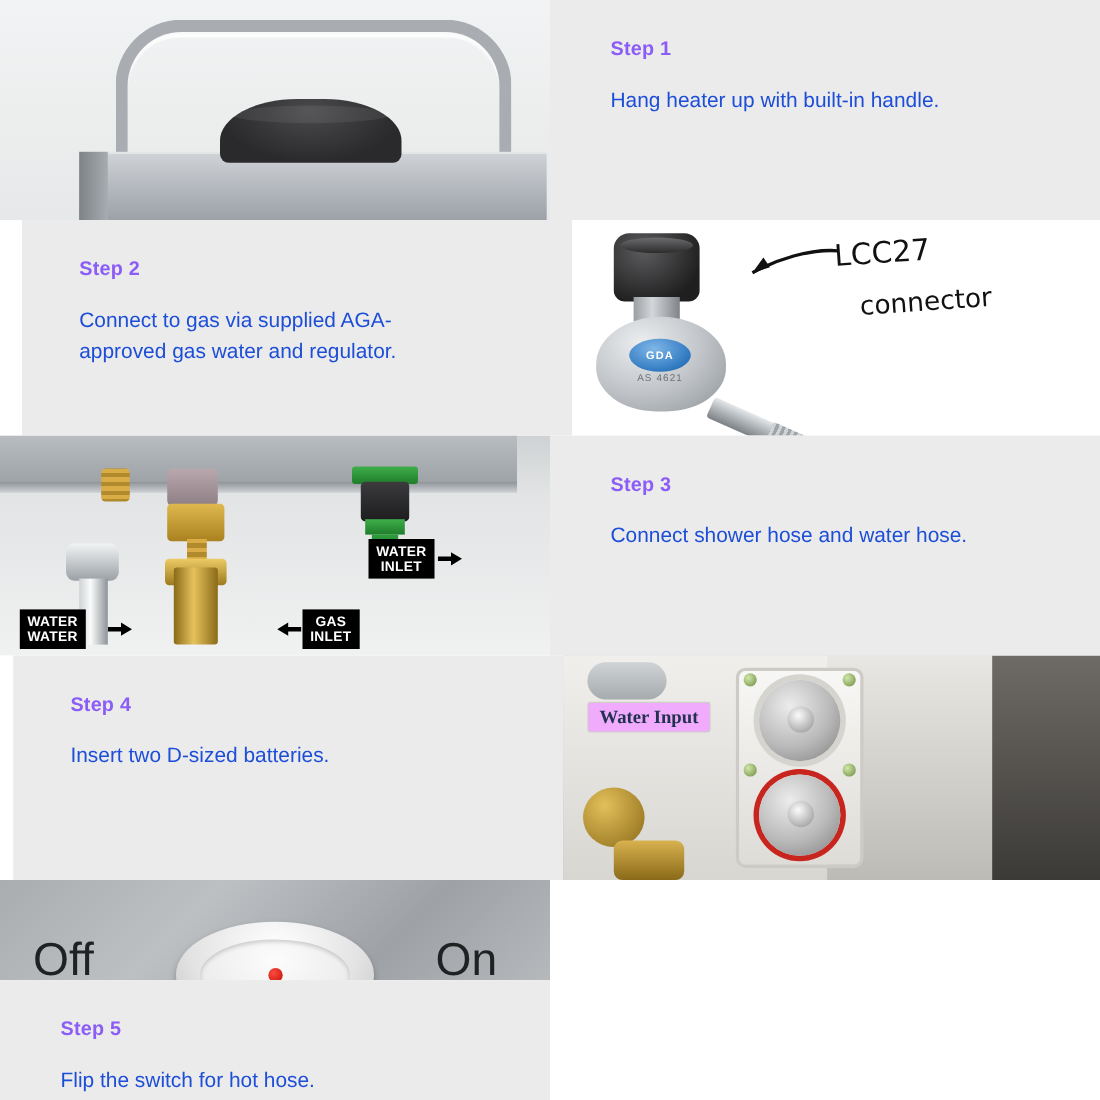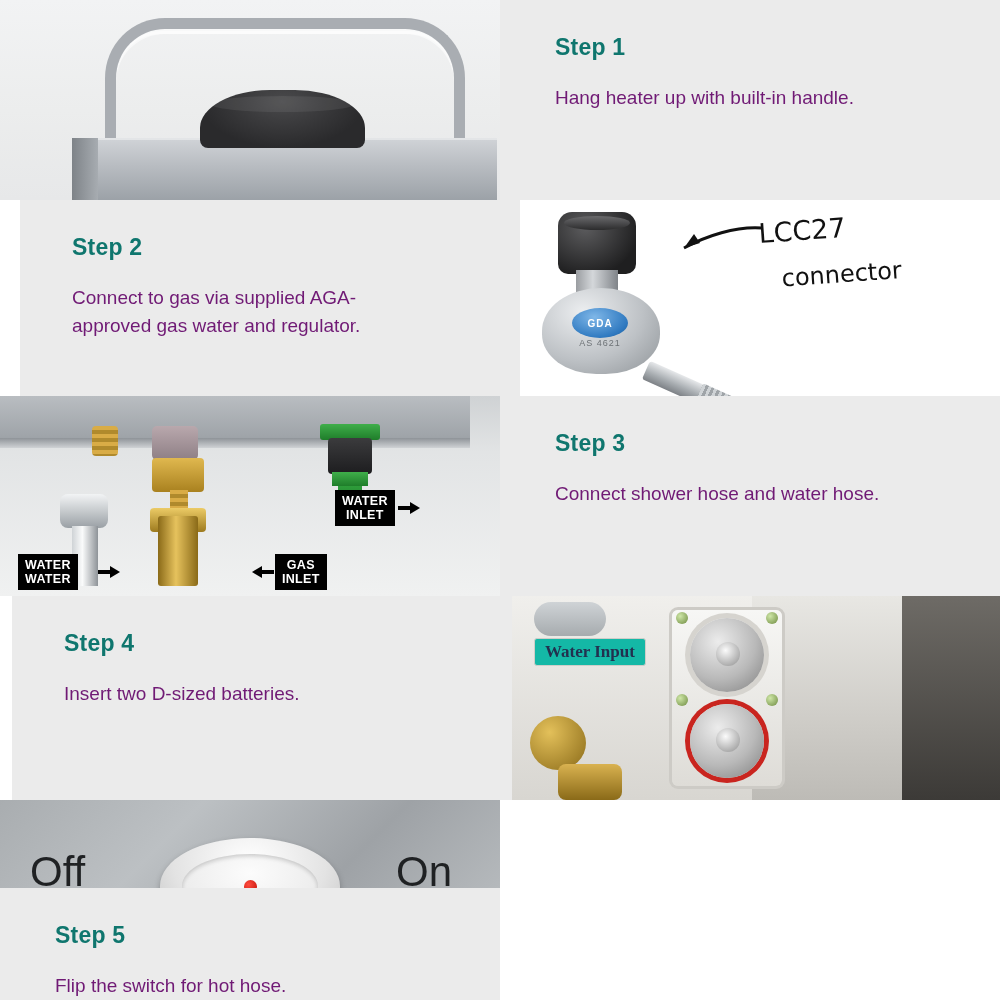--- a/index.html
+++ b/index.html
@@ -30,30 +30,30 @@
     overflow: hidden;
   }
   .cell-txt {
     position: relative;
     background: #ebebeb;
     box-sizing: border-box;
     padding: 34px 40px 0 55px;
   }
   .cell-txt.pad-left-small { padding-left: 52px; }
   .step-title {
-    font-size: 23px;
+    font-size: 18px;
     font-weight: bold;
-    color: #0f766e;
+    color: #8b5cf6;
     margin: 0 0 23px 0;
     letter-spacing: 0.2px;
   }
   .step-body {
     font-size: 19px;
     line-height: 28px;
-    color: #701a75;
+    color: #1d4ed8;
     margin: 0;
     max-width: 330px;
   }
 
   
   #row1 { top: 0; height: 200px; }
   #row1 .cell-img { width: 500px; height: 200px; background: #e9eaec; }
   #row1 .cell-txt { width: 500px; height: 200px; }
 
   .photo-handle-bg {
@@ -261,21 +261,21 @@
     background: linear-gradient(180deg,#f0efec,#d8d6d1);
   }
   .batt-dark-right{
     position:absolute; right:0; top:0; width:110px; height:204px;
     background: linear-gradient(180deg,#6e6b66,#3c3a37);
   }
   .batt-label{
     position:absolute; left:22px; top:42px;
     font-family:"Liberation Serif", serif;
     font-size:17px; color:#22314f; font-weight:bold;
-    background:#14b8a6; padding:3px 10px; border:1px solid #cfcec9;
+    background:#f0abfc; padding:3px 10px; border:1px solid #cfcec9;
     border-radius:3px;
   }
   .batt-tube{
     position:absolute; left:22px; top:6px; width:72px; height:34px;
     background: linear-gradient(180deg,#cfd3d6,#a6abae);
     border-radius:30px;
   }
   .batt-holder{
     position:absolute; left:160px; top:14px; width:110px; height:176px;
     background: linear-gradient(180deg,#f7f7f5,#dedcd7);

